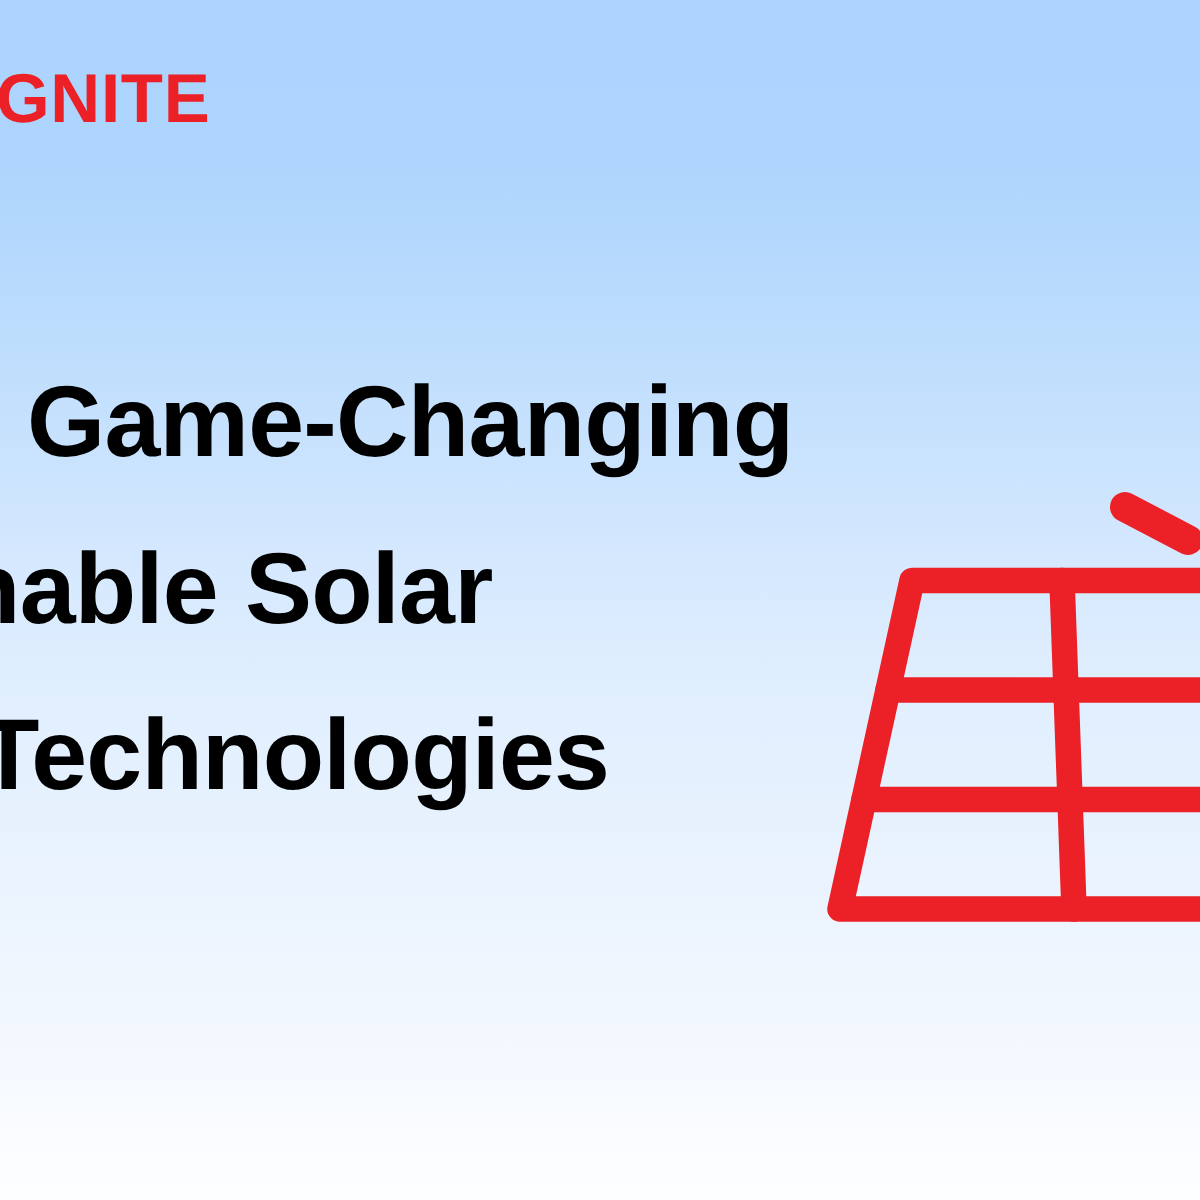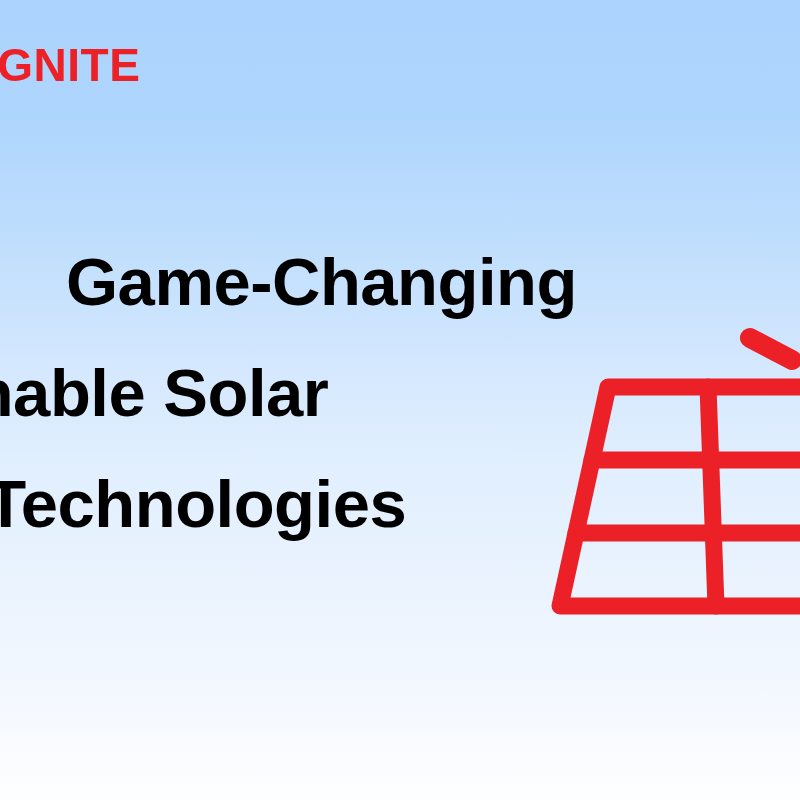--- a/index.html
+++ b/index.html
@@ -53,21 +53,20 @@
     width: 760px;
   }
   .headline .line {
     display: block;
     font-size: 67px;
     line-height: 111px;
     font-weight: 700;
     color: #000000;
     letter-spacing: -0.5px;
     white-space: nowrap;
-    margin-left: 48px;
   }
   
   .headline .line.l2 { margin-left: -122px; }
   .headline .line.l3 { margin-left: -128px; }
 
   
   .solar-icon {
     position: absolute;
     left: 540px;
     top: 322px;

